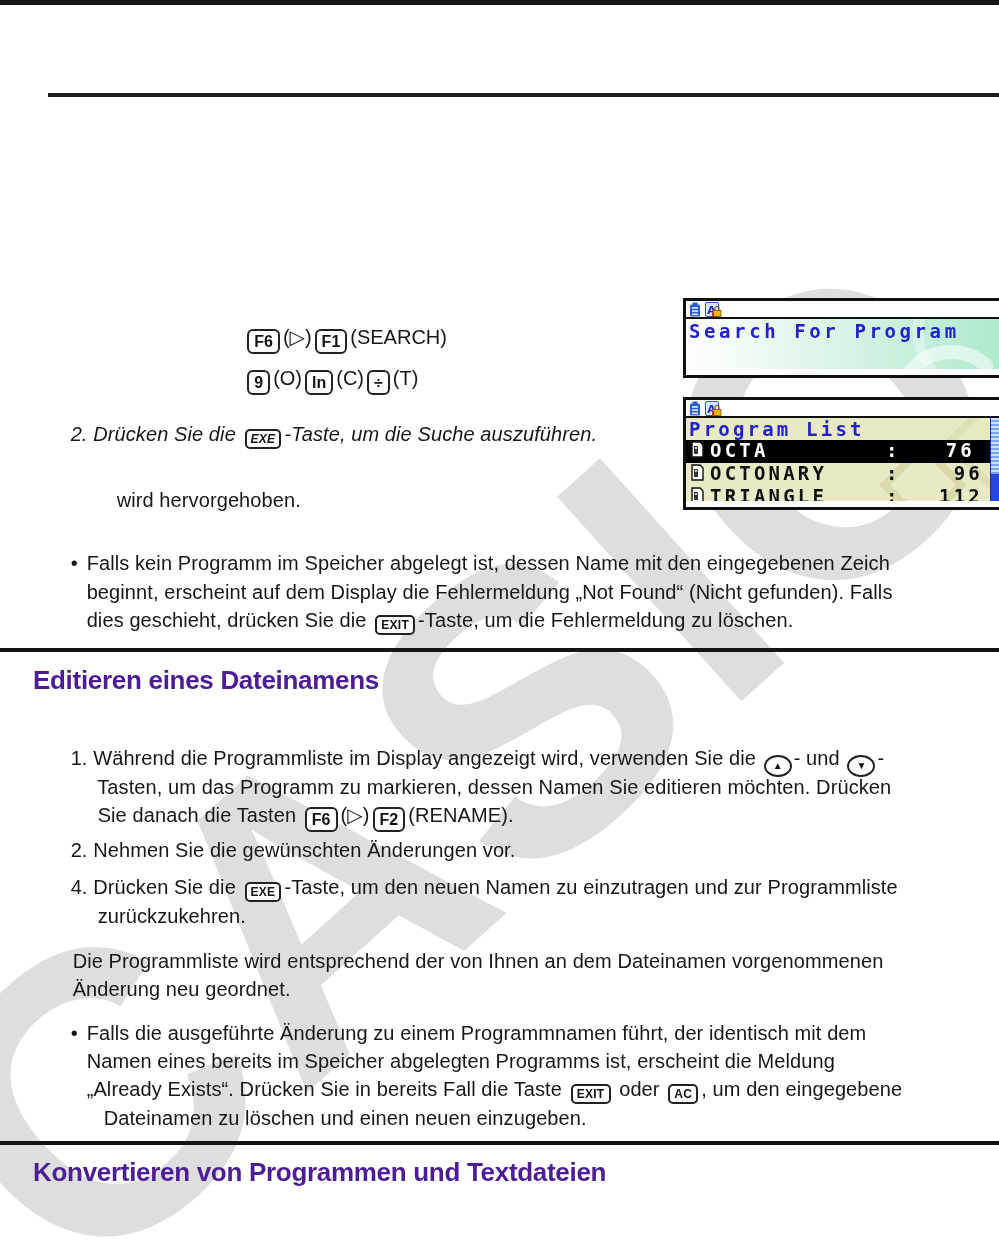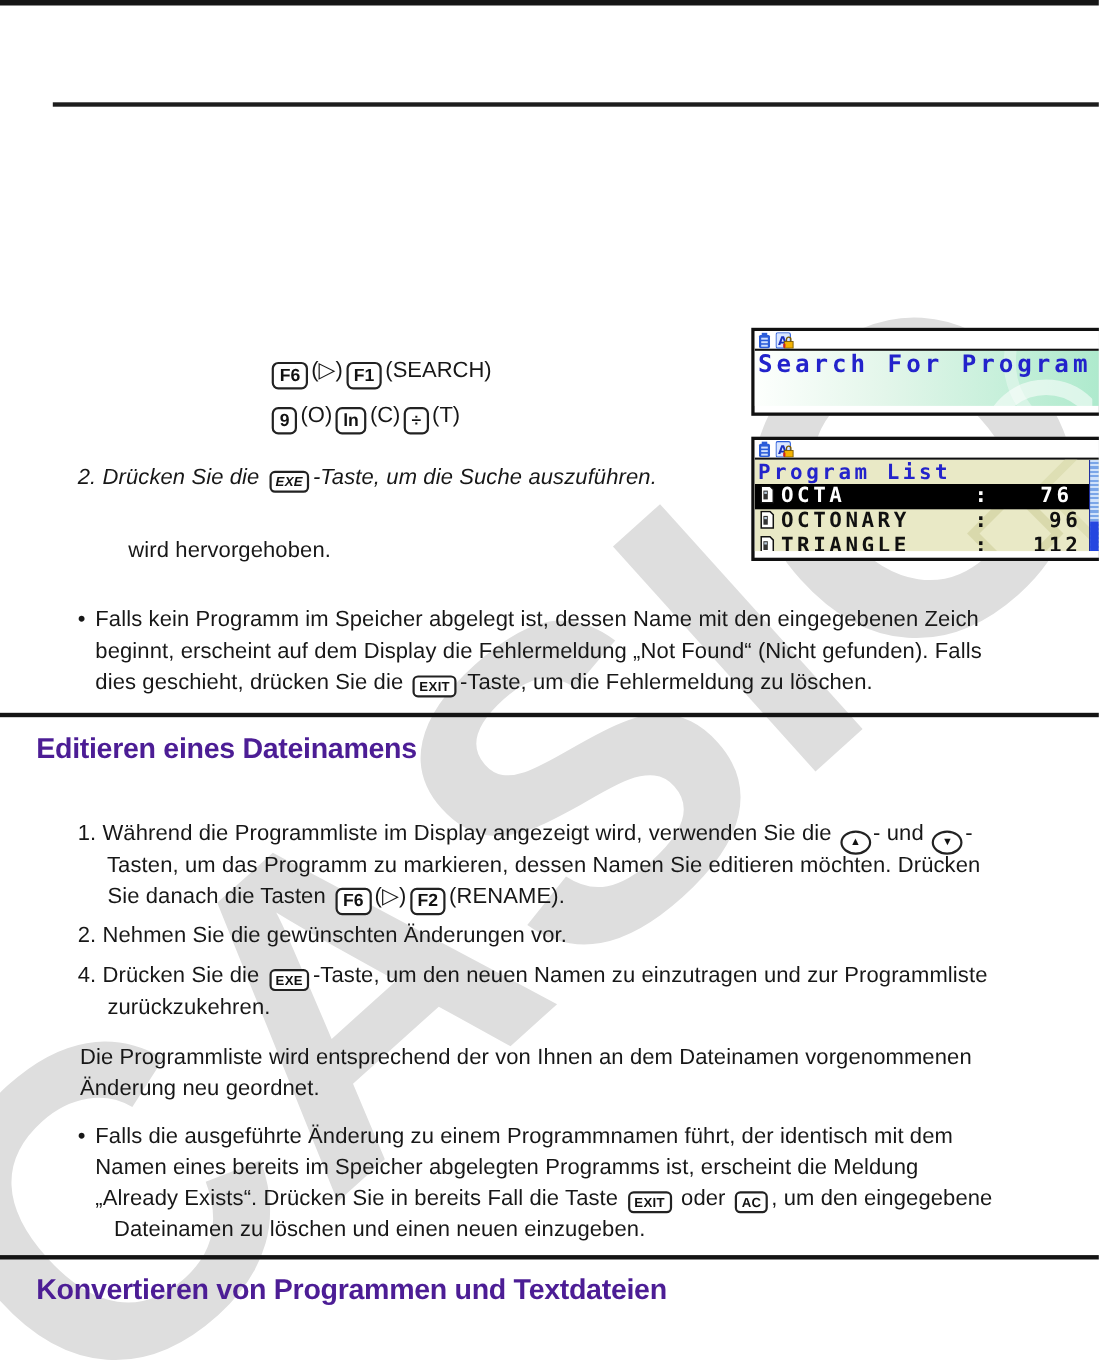--- a/index.html
+++ b/index.html
@@ -36,21 +36,21 @@
   .keyline{white-space:pre;font-size:20px;line-height:30px;}
   .bullet{display:inline-block;width:16px;}
   
   .calc{border:3px solid #101010;background:#fff;overflow:hidden;z-index:2;}
   .sbar{height:16px;background:#ffffff;border-bottom:2px solid #101010;position:relative;}
   .sbar svg{position:absolute;top:1px;}
   .calc-mono{font-family:"DejaVu Sans Mono", monospace;font-weight:bold;}
   .s1body{position:relative;height:50px;
     background:linear-gradient(90deg,#fdfffd 0%,#e3f6ea 38%,#aeeacd 100%);}
   .s1swirl{position:absolute;inset:0;}
-  .s1title{position:relative;color:#2323cb;font-size:22px;line-height:25px;letter-spacing:3.6px;padding-left:3px;}
+  .s1title{position:relative;color:#2323cb;font-size:19px;line-height:25px;letter-spacing:3.6px;padding-left:3px;}
   .s1field{position:relative;color:#0c0c0c;font-size:19px;line-height:24px;letter-spacing:3.6px;padding-left:3px;}
   .cursor{display:inline-block;width:3px;height:17px;background:#111;vertical-align:-2px;}
   .fieldgap{display:inline-block;width:68px;}
   .s2body{position:relative;height:83px;background:#e9e9c6;overflow:hidden;}
   .diamond{position:absolute;border:8px solid #d9d9ac;transform:rotate(45deg);}
   .s2title{position:relative;color:#2323cb;font-size:19px;line-height:22px;letter-spacing:3.2px;padding-left:3px;}
   .s2row{position:relative;height:23px;font-size:19px;letter-spacing:3.2px;color:#101010;}
   .s2row.selected{background:#000;color:#fff;width:305px;}
   .s2row .nm{position:absolute;left:24px;top:-1px;}
   .s2row .col{position:absolute;left:200px;top:-1px;}

